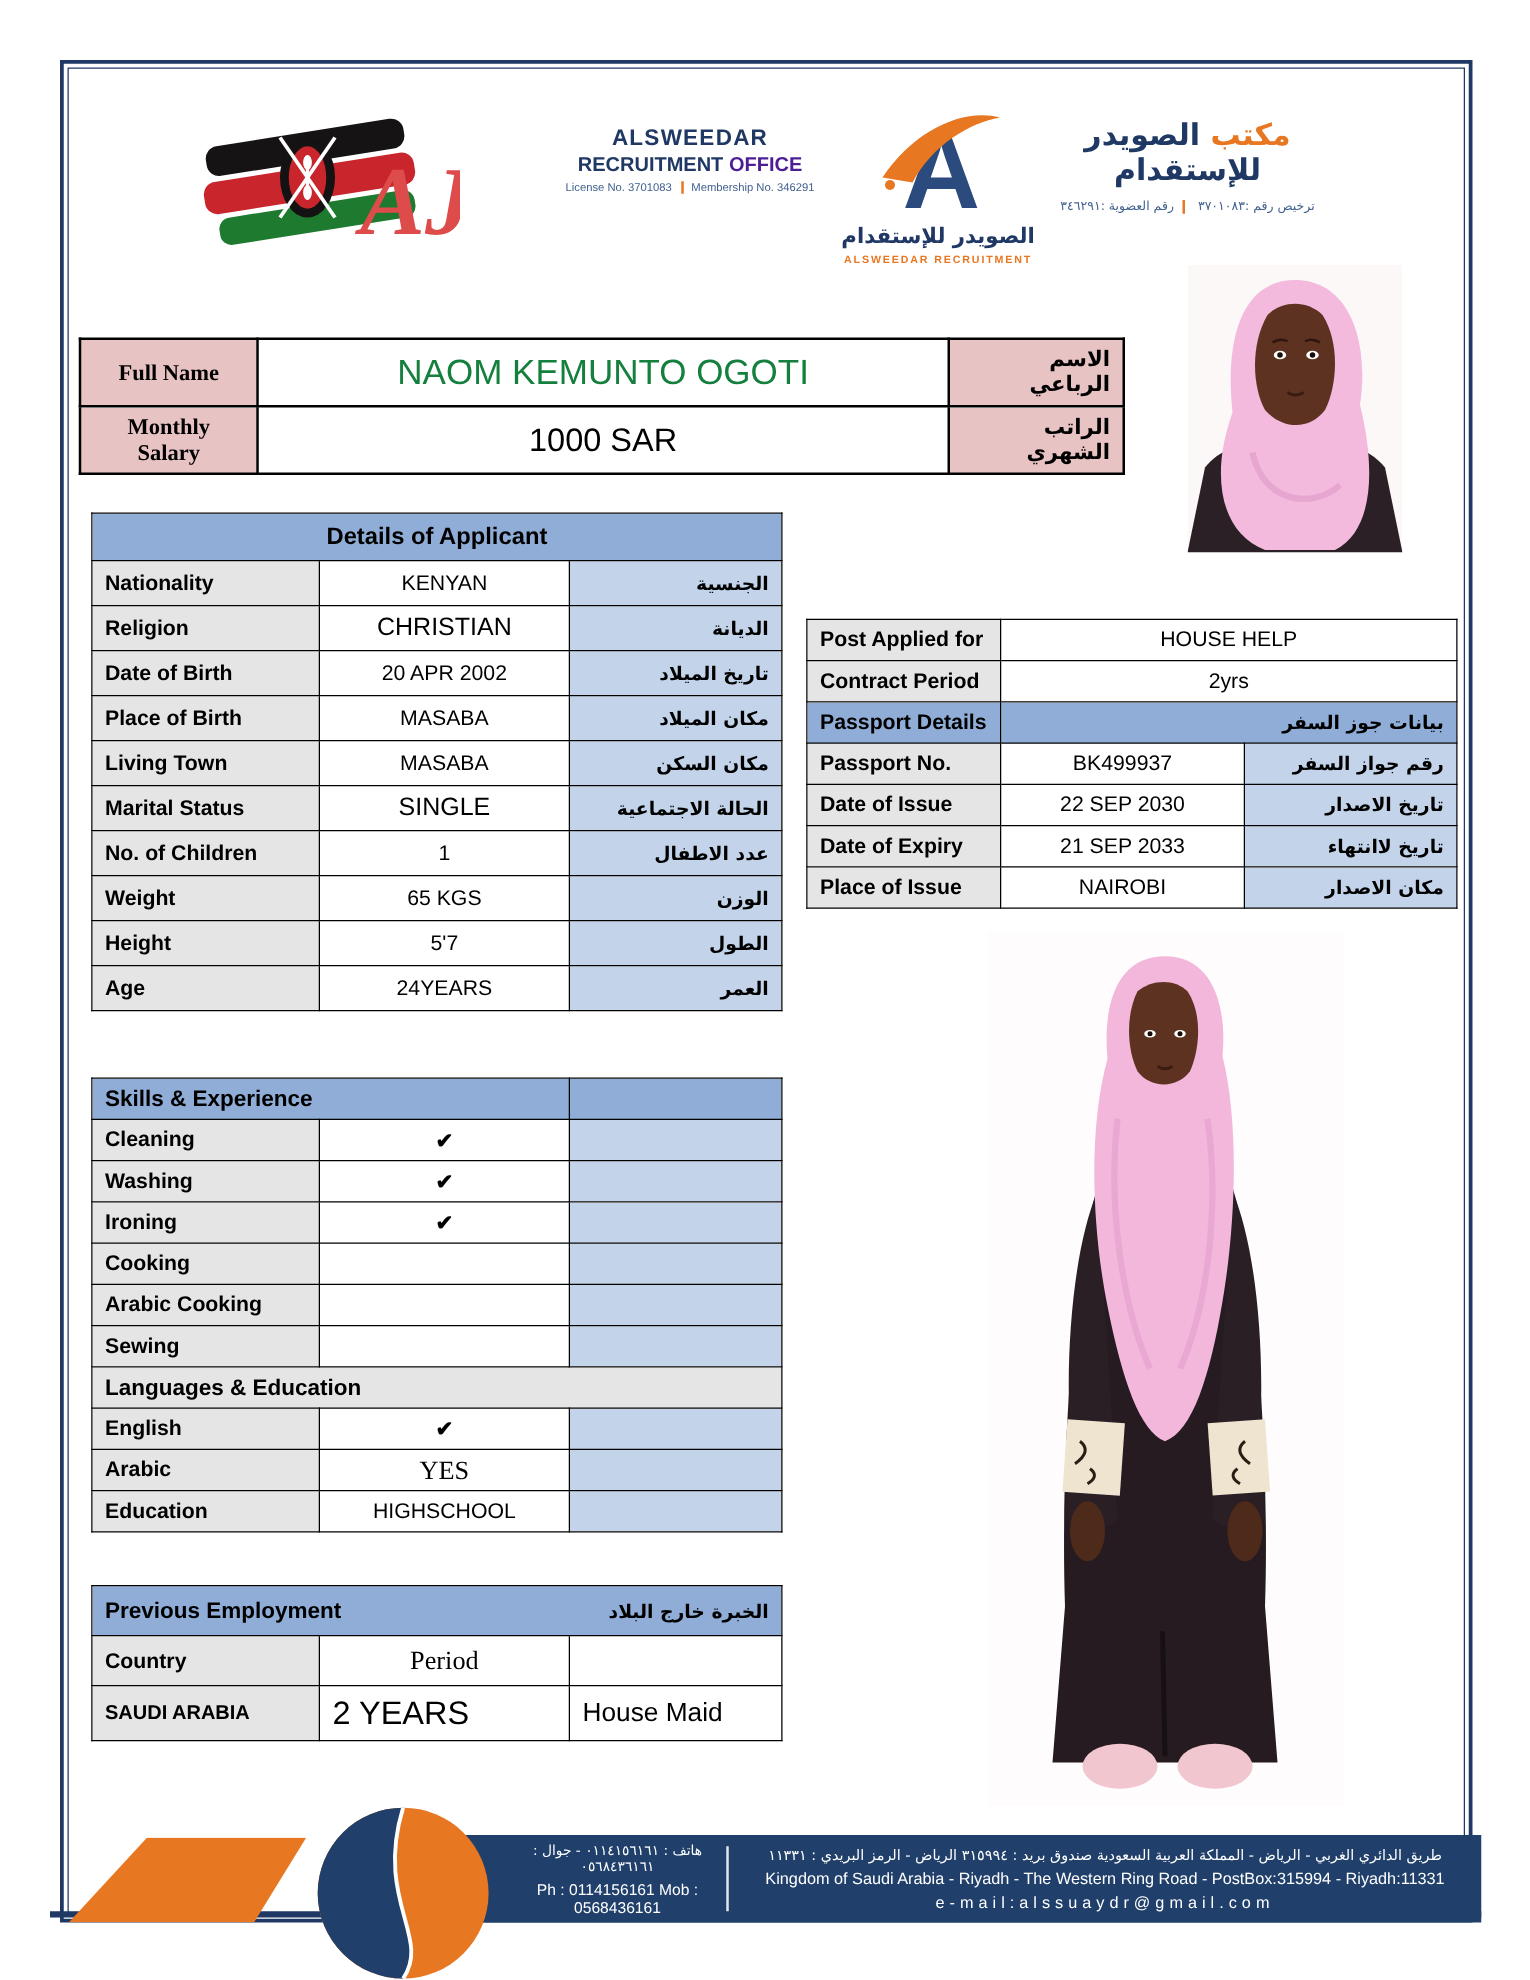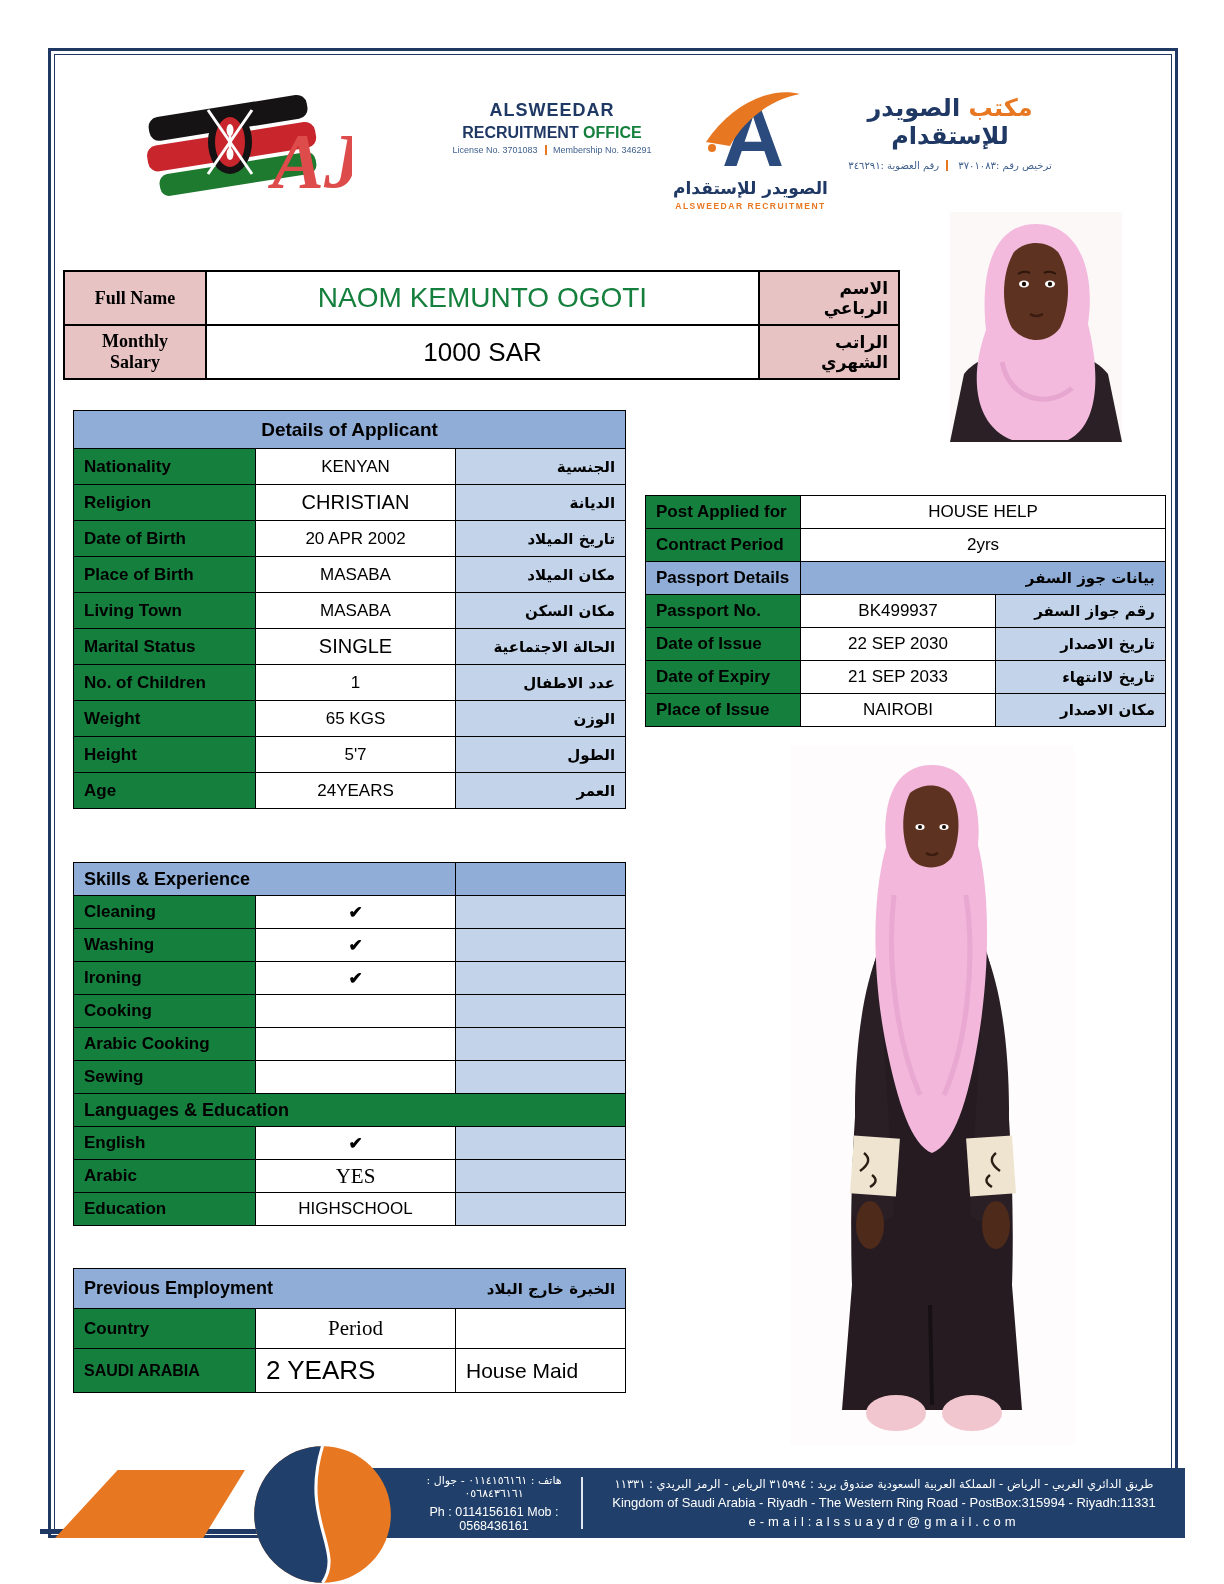--- a/index.html
+++ b/index.html
@@ -5,40 +5,40 @@
   * { margin:0; padding:0; box-sizing:border-box; }
   body { background:#ffffff; font-family:"Liberation Sans", sans-serif; }
   .page { position:relative; width:1224px; height:1584px; background:#fff; overflow:hidden; }
 
   
   .frame { position:absolute; left:48px; top:48px; width:1130px; height:1490px;
            border:3px solid #1f3864; }
   .frame::before { content:""; position:absolute; inset:3px; border:1px solid #1f3864; }
 
   
-  .flag-logo { position:absolute; left:142px; top:82px; }
+  .flag-logo { position:absolute; left:158px; top:82px; }
   .office-block { position:absolute; left:432px; top:100px; width:240px; text-align:center; }
   .office-l1 { font-size:18px; font-weight:bold; color:#1f3864; letter-spacing:1px; }
   .office-l2 { font-size:16px; font-weight:bold; color:#1f3864; margin-top:3px; }
-  .office-l2 .accent { color:#15803d; }
+  .office-l2 .accent { color:#4c1d95; }
   .office-lic { margin-top:3px; font-size:9px; color:#41618e; }
   .office-lic .memb { border-left:2px solid #e87722; padding-left:6px; margin-left:5px; }
   .center-logo { position:absolute; left:668px; top:84px; width:165px; text-align:center; }
   .center-logo .ar-name { font-family:"DejaVu Sans", sans-serif; font-weight:bold; color:#1f3864; font-size:17px; direction:rtl; margin-top:-2px; }
   .center-logo .en-name { font-size:8.5px; font-weight:bold; color:#e87722; letter-spacing:1.5px; margin-top:3px; }
   .brand-ar { position:absolute; left:820px; top:94px; width:260px; text-align:center; direction:rtl; }
   .brand-title { font-family:"DejaVu Sans", sans-serif; font-weight:bold; font-size:24px; color:#1f3864; }
   .brand-title .accent { color:#e87722; }
   .brand-lic { margin-top:10px; font-family:"DejaVu Sans", sans-serif; font-size:10px; color:#41618e; }
   .brand-lic .memb { border-right:2px solid #e87722; padding-right:7px; margin-right:7px; }
 
   
   table { border-collapse:collapse; table-layout:fixed; position:absolute; }
   td { border:1.6px solid #000; padding:0 10px; font-size:17px; color:#000; overflow:hidden; }
-  .lab { background:#15803d; font-weight:bold; }
+  .lab { background:#e5e5e5; font-weight:bold; }
   .hdr { background:#8fadd6; font-weight:bold; }
   .cellblue { background:#c3d4ea; }
   .val { text-align:center; background:#fff; }
   .arc { text-align:right; font-family:"DejaVu Sans", sans-serif; font-weight:bold;
          direction:rtl; font-size:15px; background:#c3d4ea; }
 
   
   .name-table { left:63px; top:270px; width:835px; }
   .name-table td { height:54px; border-width:2px; }
   .name-table .plab { background:#e8c3c3; font-family:"Liberation Serif", serif;

